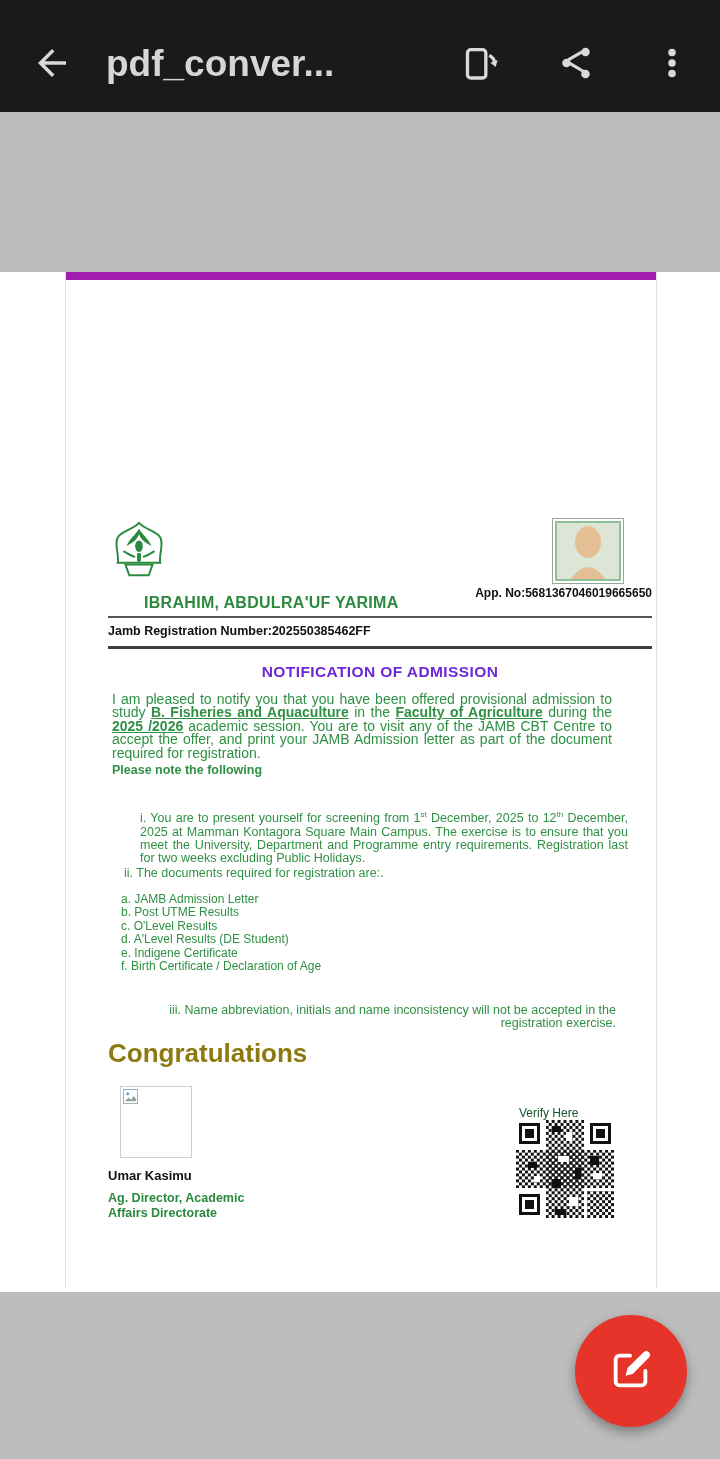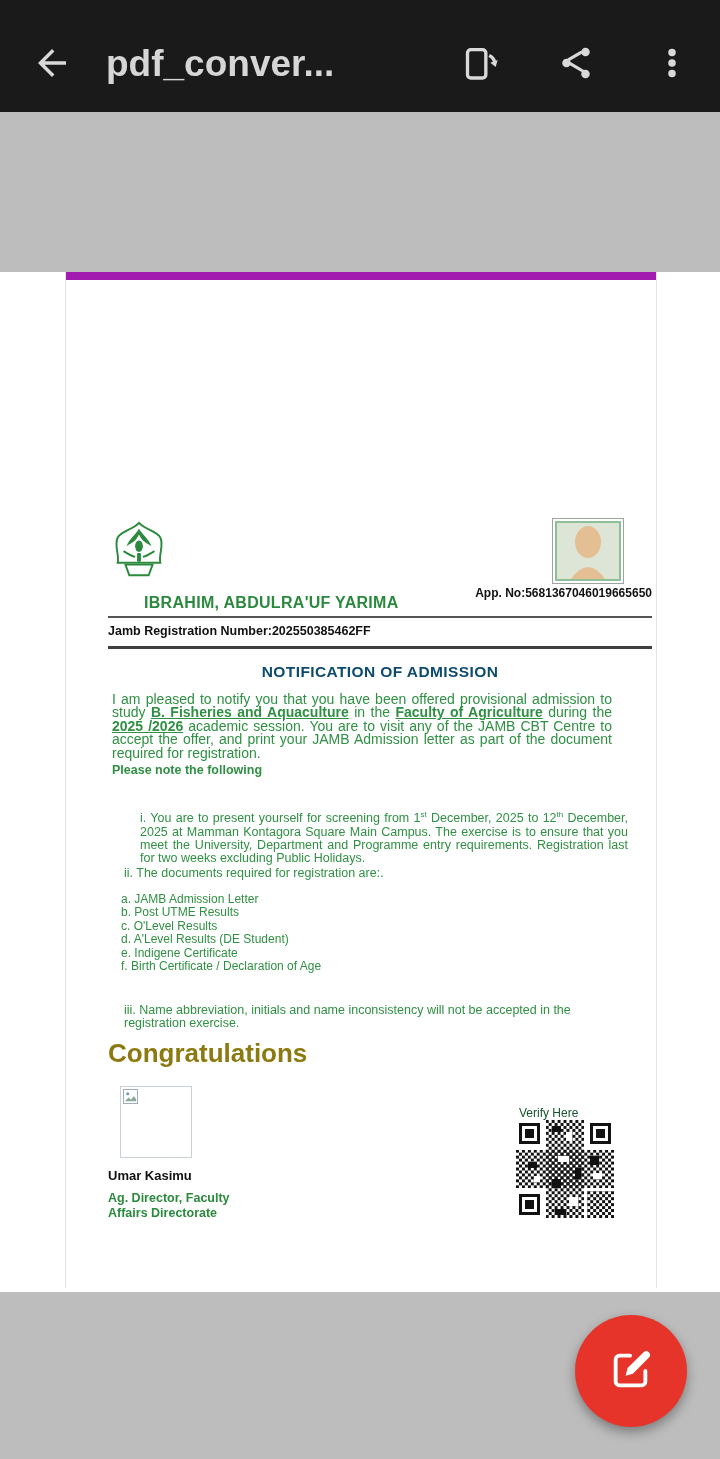--- a/index.html
+++ b/index.html
@@ -33,34 +33,34 @@
 
   .app-no{position:absolute;top:306px;right:4px;font-size:12px;font-weight:700;color:#111;}
   .student-name{position:absolute;top:314px;left:78px;font-size:16px;font-weight:700;
                 color:#2b8a3e;letter-spacing:.3px;}
   .rule{position:absolute;left:42px;right:4px;background:#555;}
   .rule1{top:336px;height:2px;}
   .rule2{top:366px;height:3px;background:#3f3f3f;}
   .jamb-reg{position:absolute;top:344px;left:42px;font-size:12.5px;font-weight:700;color:#111;}
 
   .doc-title{position:absolute;top:383px;left:42px;right:4px;text-align:center;
-             font-size:15.5px;font-weight:700;color:#0c4a6e;letter-spacing:.4px;}
+             font-size:15.5px;font-weight:700;color:#6d28d9;letter-spacing:.4px;}
 
   .green-text{color:#2f9043;}
   .intro{position:absolute;top:413px;left:46px;width:500px;margin:0;font-size:14px;
          line-height:13.4px;text-align:justify;}
   .bu{font-weight:700;text-decoration:underline;}
   .note-heading{position:absolute;top:483px;left:46px;font-size:12.5px;font-weight:700;}
   .item-i{position:absolute;top:512px;left:58px;width:488px;margin:16px;font-size:12.5px;
           line-height:13.4px;text-align:justify;}
   .item-i sup{font-size:8px;}
   .item-ii{position:absolute;top:586px;left:58px;margin:0;font-size:12.5px;}
   .docs{position:absolute;top:613px;left:55px;font-size:12px;line-height:13.4px;}
   .item-iii{position:absolute;top:724px;left:58px;width:492px;margin:0;font-size:12.5px;
-            line-height:13.4px;}
+            line-height:13.4px;text-align:right;}
   .congrats{position:absolute;top:758px;left:42px;font-size:26px;font-weight:700;color:#8c7a10;}
 
   .sig-box{position:absolute;top:806px;left:54px;width:72px;height:72px;border:1px solid #c9d2da;
            background:#fff;}
   .broken-img{position:absolute;top:2px;left:2px;}
   .sig-name{position:absolute;top:888px;left:42px;font-size:13px;font-weight:700;color:#111;}
   .sig-title{position:absolute;top:911px;left:42px;font-size:12.5px;font-weight:700;
              line-height:14.5px;color:#2b8a3e;}
 
   .verify{position:absolute;top:826px;left:453px;font-size:12px;color:#14532d;}
@@ -179,21 +179,21 @@
           <svg width="15" height="15" viewBox="0 0 16 16">
             <rect x="0.5" y="0.5" width="15" height="15" fill="#fff" stroke="#9aaabb"></rect>
             <circle cx="5" cy="5" r="1.6" fill="#6699cc"></circle>
             <path d="M2 13 l4-4 2.5 2.5 3-4 2.5 3.5 v2 H2z" fill="#88a898"></path>
           </svg>
         </span>
       </div>
 
       <div class="sig-name">Umar Kasimu</div>
       <div class="sig-title">
-        <div>Ag. Director, Faculty</div>
+        <div>Ag. Director, Academic</div>
         <div>Affairs Directorate</div>
       </div>
 
       <div class="verify">Verify Here</div>
 
       <div class="qr">
         <svg viewBox="0 0 33 33" width="98" height="98" shape-rendering="crispEdges">
           <rect width="33" height="33" fill="#fff"></rect>
           <defs>
             <pattern id="qrp" width="2" height="2" patternUnits="userSpaceOnUse">

